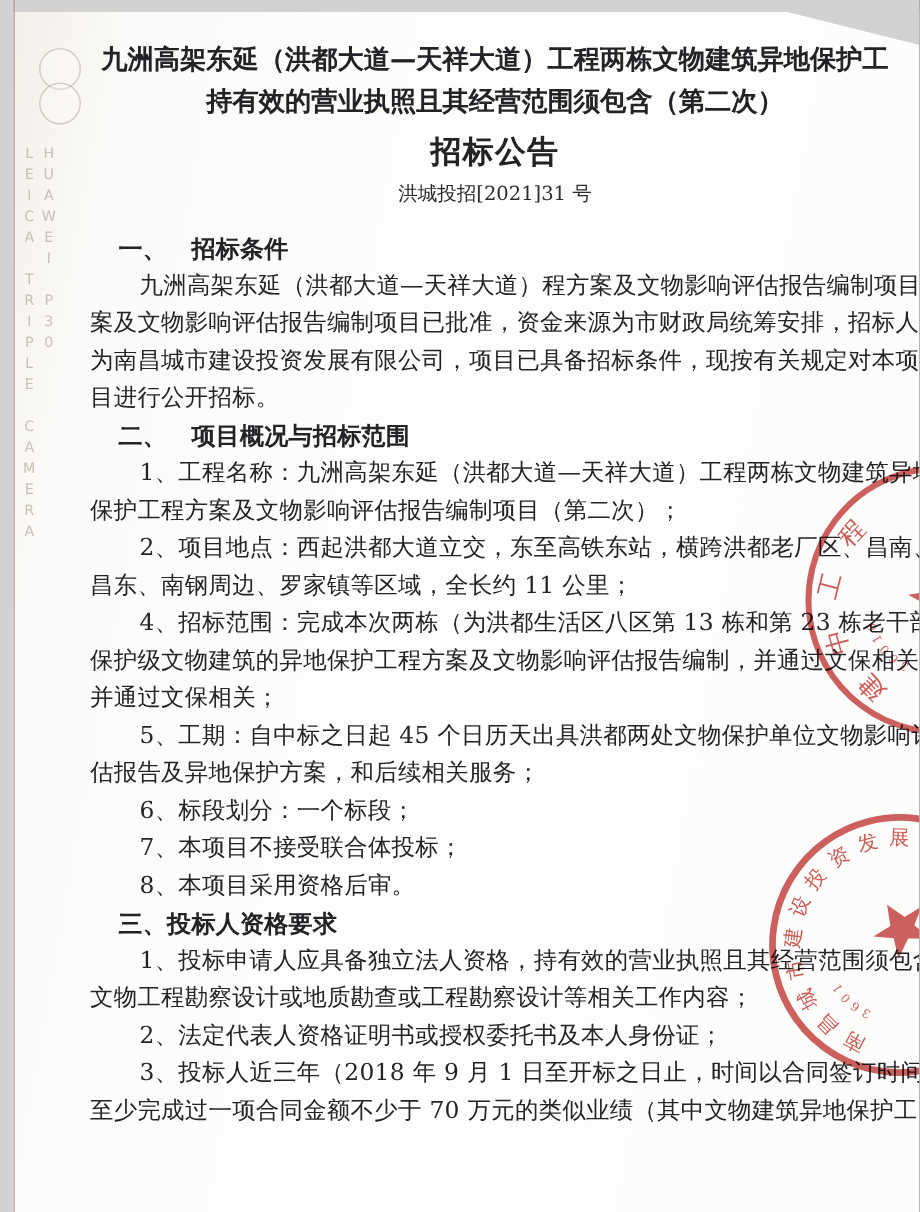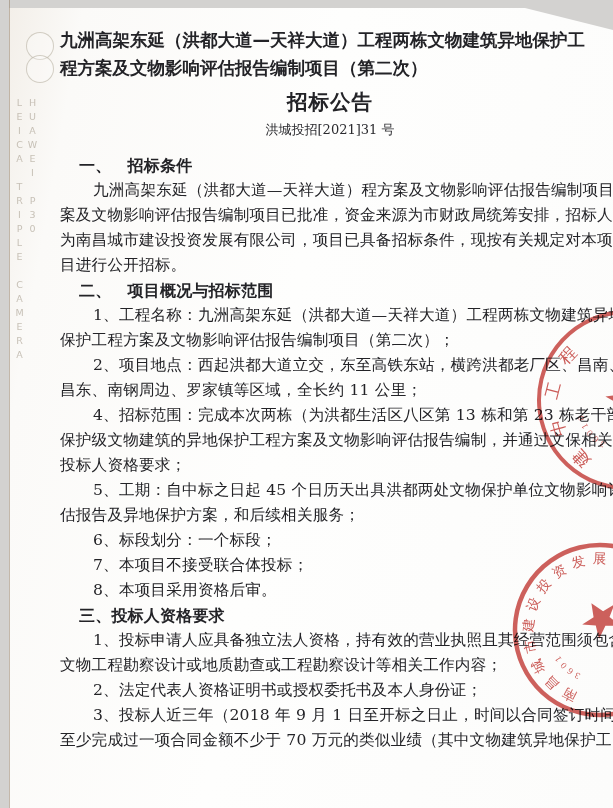--- a/index.html
+++ b/index.html
@@ -35,21 +35,21 @@
   .wm-cols{display:flex;flex-direction:row;margin-top:14px;}
   .wm-text{
     writing-mode:vertical-lr;text-orientation:upright;
     font-family:"DejaVu Sans","Liberation Sans",sans-serif;
     font-size:9.5px;letter-spacing:3px;line-height:13px;
     color:rgba(184,177,164,.78);
   }
   
   .doc{position:absolute;left:60px;top:26px;width:540px;color:#232327;z-index:2;}
   .t1{font-family:"DejaVu Sans","Liberation Sans",sans-serif;font-weight:bold;
-      font-size:17.5px;line-height:28px;white-space:nowrap;}
+      font-size:17.5px;line-height:28px;text-align:center;white-space:nowrap;}
   .big{font-family:Liberation Serif, serif;font-weight:bold;
       font-size:20.5px;line-height:30px;text-align:center;letter-spacing:1px;margin-top:5px;}
   .docno{font-size:13px;line-height:20px;text-align:center;margin-top:3px;color:#2b2b2f;}
   .lines{margin-top:13px;}
   .line{font-size:15.6px;line-height:25px;white-space:nowrap;letter-spacing:.2px;}
   .h{font-family:"DejaVu Sans","Liberation Sans",sans-serif;font-weight:bold;
      font-size:16px;padding-left:19px;}
   .p2{padding-left:33px;}
   .p0{padding-left:0;}
   
@@ -69,38 +69,38 @@
     <div class="lens"></div>
     <div class="lens"></div>
     <div class="wm-cols">
       <div class="wm-text">LEICA TRIPLE CAMERA</div>
       <div class="wm-text">HUAWEI P30</div>
     </div>
   </div>
 
   <div class="doc">
     <div class="t1">九洲高架东延（洪都大道—天祥大道）工程两栋文物建筑异地保护工</div>
-    <div class="t1">程方案及文物影响评估报告编制项目（第二次）</div>
+    <div class="t1">持有效的营业执照且其经营范围须包含（第二次）</div>
     <div class="big">招标公告</div>
     <div class="docno">洪城投招[2021]31 号</div>
 
     <div class="lines">
       <div class="line h">一、　招标条件</div>
       <div class="line p2">九洲高架东延（洪都大道—天祥大道）程方案及文物影响评估报告编制项目</div>
       <div class="line p0">案及文物影响评估报告编制项目已批准，资金来源为市财政局统筹安排，招标人</div>
       <div class="line p0">为南昌城市建设投资发展有限公司，项目已具备招标条件，现按有关规定对本项</div>
       <div class="line p0">目进行公开招标。</div>
       <div class="line h">二、　项目概况与招标范围</div>
       <div class="line p2">1、工程名称：九洲高架东延（洪都大道—天祥大道）工程两栋文物建筑异地</div>
       <div class="line p0">保护工程方案及文物影响评估报告编制项目（第二次）；</div>
       <div class="line p2">2、项目地点：西起洪都大道立交，东至高铁东站，横跨洪都老厂区、昌南、</div>
       <div class="line p0">昌东、南钢周边、罗家镇等区域，全长约 11 公里；</div>
       <div class="line p2">4、招标范围：完成本次两栋（为洪都生活区八区第 13 栋和第 23 栋老干部楼）</div>
       <div class="line p0">保护级文物建筑的异地保护工程方案及文物影响评估报告编制，并通过文保相关</div>
-      <div class="line p0">投标人资格要求；</div>
+      <div class="line p0">并通过文保相关；</div>
       <div class="line p2">5、工期：自中标之日起 45 个日历天出具洪都两处文物保护单位文物影响评</div>
       <div class="line p0">估报告及异地保护方案，和后续相关服务；</div>
       <div class="line p2">6、标段划分：一个标段；</div>
       <div class="line p2">7、本项目不接受联合体投标；</div>
       <div class="line p2">8、本项目采用资格后审。</div>
       <div class="line h">三、投标人资格要求</div>
       <div class="line p2">1、投标申请人应具备独立法人资格，持有效的营业执照且其经营范围须包含</div>
       <div class="line p0">文物工程勘察设计或地质勘查或工程勘察设计等相关工作内容；</div>
       <div class="line p2">2、法定代表人资格证明书或授权委托书及本人身份证；</div>
       <div class="line p2">3、投标人近三年（2018 年 9 月 1 日至开标之日止，时间以合同签订时间为准）</div>

